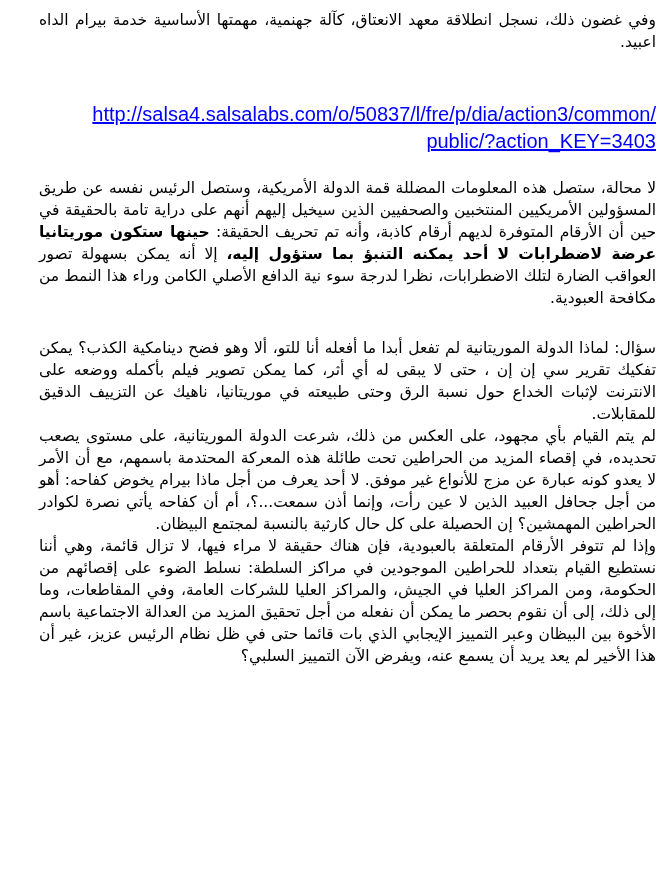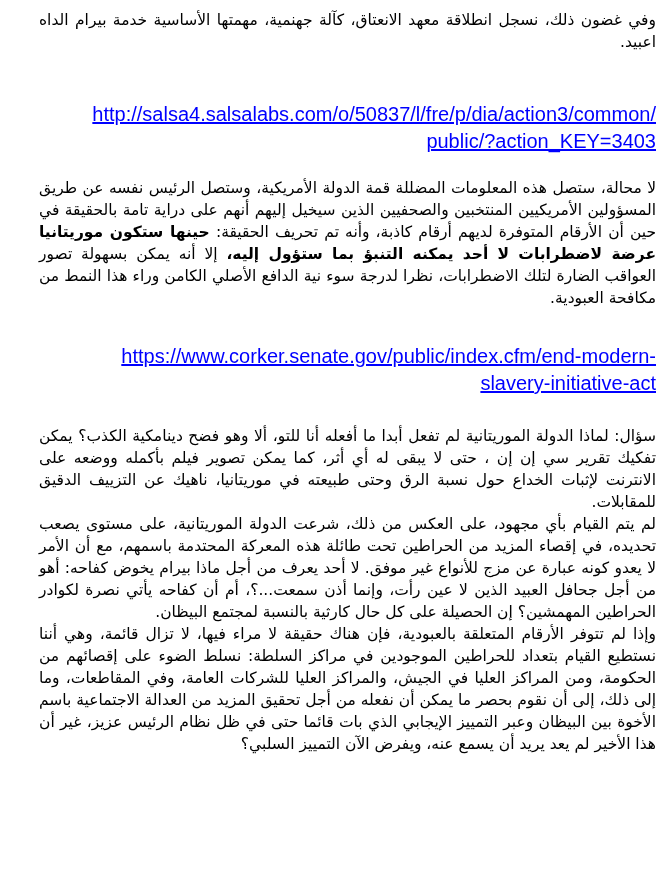--- a/index.html
+++ b/index.html
@@ -54,24 +54,20 @@
 
   <p class="ar">وفي غضون ذلك، نسجل انطلاقة معهد الانعتاق، كآلة جهنمية، مهمتها الأساسية خدمة بيرام الداه اعبيد.</p>
 
   <a class="doc-link gap-a">
     <span class="link-line">http://salsa4.salsalabs.com/o/50837/l/fre/p/dia/action3/common/</span>
     <span class="link-line">public/?action_KEY=3403</span>
   </a>
 
   <p class="ar gap-b"><span>لا محالة، ستصل هذه المعلومات المضللة قمة الدولة الأمريكية، وستصل الرئيس نفسه عن طريق المسؤولين الأمريكيين المنتخبين والصحفيين الذين سيخيل إليهم أنهم على دراية تامة بالحقيقة في حين أن الأرقام المتوفرة لديهم أرقام كاذبة، وأنه تم تحريف الحقيقة: </span><b>حينها ستكون موريتانيا عرضة لاضطرابات لا أحد يمكنه التنبؤ بما ستؤول إليه،</b><span> إلا أنه يمكن بسهولة تصور العواقب الضارة لتلك الاضطرابات، نظرا لدرجة سوء نية الدافع الأصلي الكامن وراء هذا النمط من مكافحة العبودية.</span></p>
 
-  <a class="doc-link gap-c">
-    <span class="link-line">https://www.corker.senate.gov/public/index.cfm/end-modern-</span>
-    <span class="link-line">slavery-initiative-act</span>
-  </a>
 
   <div class="gap-d">
     <p class="ar">سؤال: لماذا الدولة الموريتانية لم تفعل أبدا ما أفعله أنا للتو، ألا وهو فضح دينامكية الكذب؟ يمكن تفكيك تقرير سي إن إن ، حتى لا يبقى له أي أثر، كما يمكن تصوير فيلم بأكمله ووضعه على الانترنت لإثبات الخداع حول نسبة الرق وحتى طبيعته في موريتانيا، ناهيك عن التزييف الدقيق للمقابلات.</p>
     <p class="ar">لم يتم القيام بأي مجهود، على العكس من ذلك، شرعت الدولة الموريتانية، على مستوى يصعب تحديده، في إقصاء المزيد من الحراطين تحت طائلة هذه المعركة المحتدمة باسمهم، مع أن الأمر لا يعدو كونه عبارة عن مزج للأنواع غير موفق. لا أحد يعرف من أجل ماذا بيرام يخوض كفاحه: أهو من أجل جحافل العبيد الذين لا عين رأت، وإنما أذن سمعت...؟، أم أن كفاحه يأتي نصرة لكوادر الحراطين المهمشين؟ إن الحصيلة على كل حال كارثية بالنسبة لمجتمع البيظان.</p>
     <p class="ar">وإذا لم تتوفر الأرقام المتعلقة بالعبودية، فإن هناك حقيقة لا مراء فيها، لا تزال قائمة، وهي أننا نستطيع القيام بتعداد للحراطين الموجودين في مراكز السلطة: نسلط الضوء على إقصائهم من الحكومة، ومن المراكز العليا في الجيش، والمراكز العليا للشركات العامة، وفي المقاطعات، وما إلى ذلك، إلى أن نقوم بحصر ما يمكن أن نفعله من أجل تحقيق المزيد من العدالة الاجتماعية باسم الأخوة بين البيظان وعبر التمييز الإيجابي الذي بات قائما حتى في ظل نظام الرئيس عزيز، غير أن هذا الأخير لم يعد يريد أن يسمع عنه، ويفرض الآن التمييز السلبي؟</p>
   </div>
 
 </div>
 
 </body></html>

